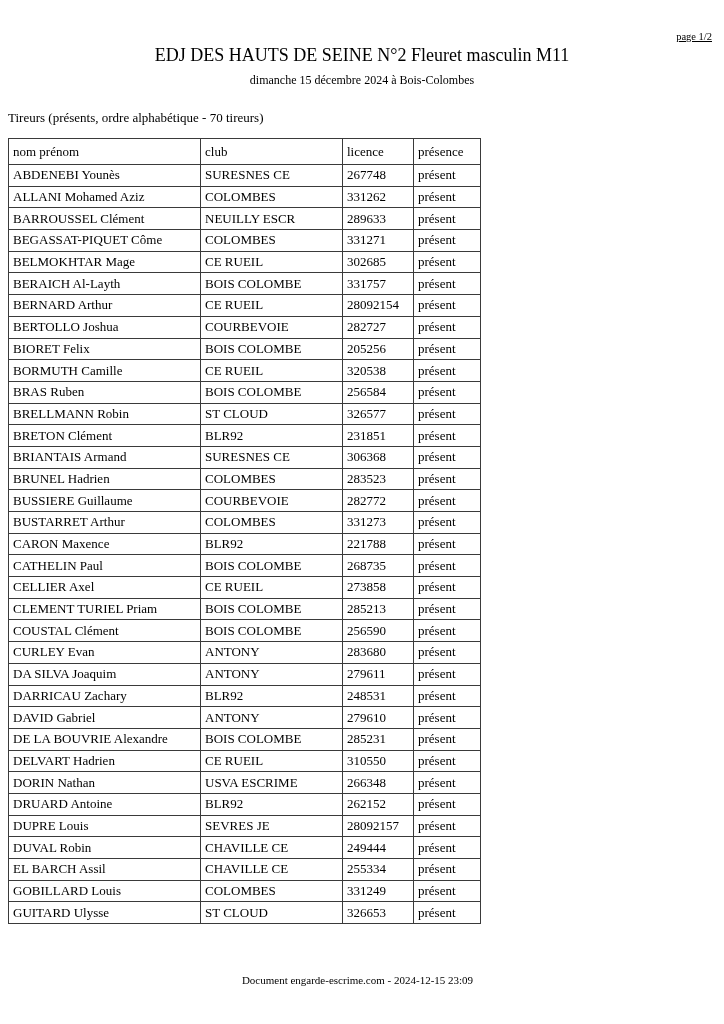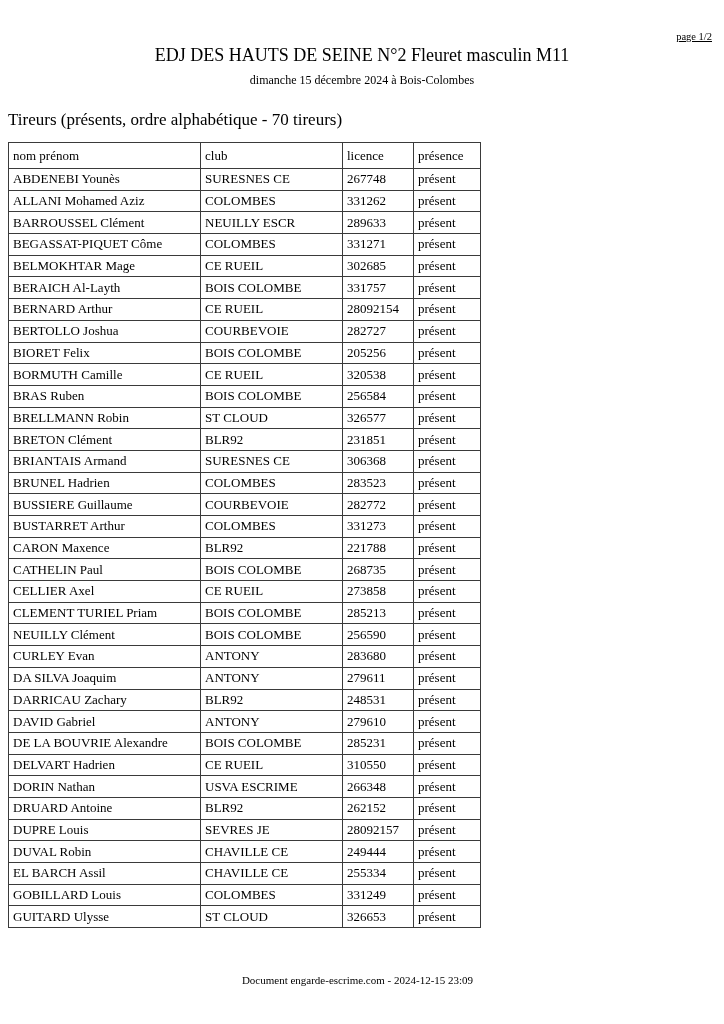--- a/index.html
+++ b/index.html
@@ -27,21 +27,21 @@
     line-height: 22px;
   }
   .subtitle {
     text-align: center;
     margin-top: 6px;
     font-size: 12px;
     line-height: 17px;
   }
   .section-heading {
     margin: 21px 0 0 8px;
-    font-size: 17px;
+    font-size: 13px;
   }
   table.roster {
     margin: 12px 0 0 8px;
     border-collapse: collapse;
     table-layout: fixed;
     width: 472px;
   }
   table.roster col.c-name     { width: 192px; }
   table.roster col.c-club     { width: 142px; }
   table.roster col.c-licence  { width: 71px; }
@@ -222,21 +222,21 @@
           <td>273858</td>
           <td>présent</td>
         </tr>
         <tr>
           <td>CLEMENT TURIEL Priam</td>
           <td>BOIS COLOMBE</td>
           <td>285213</td>
           <td>présent</td>
         </tr>
         <tr>
-          <td>NEUILLY Clément</td>
+          <td>COUSTAL Clément</td>
           <td>BOIS COLOMBE</td>
           <td>256590</td>
           <td>présent</td>
         </tr>
         <tr>
           <td>CURLEY Evan</td>
           <td>ANTONY</td>
           <td>283680</td>
           <td>présent</td>
         </tr>

